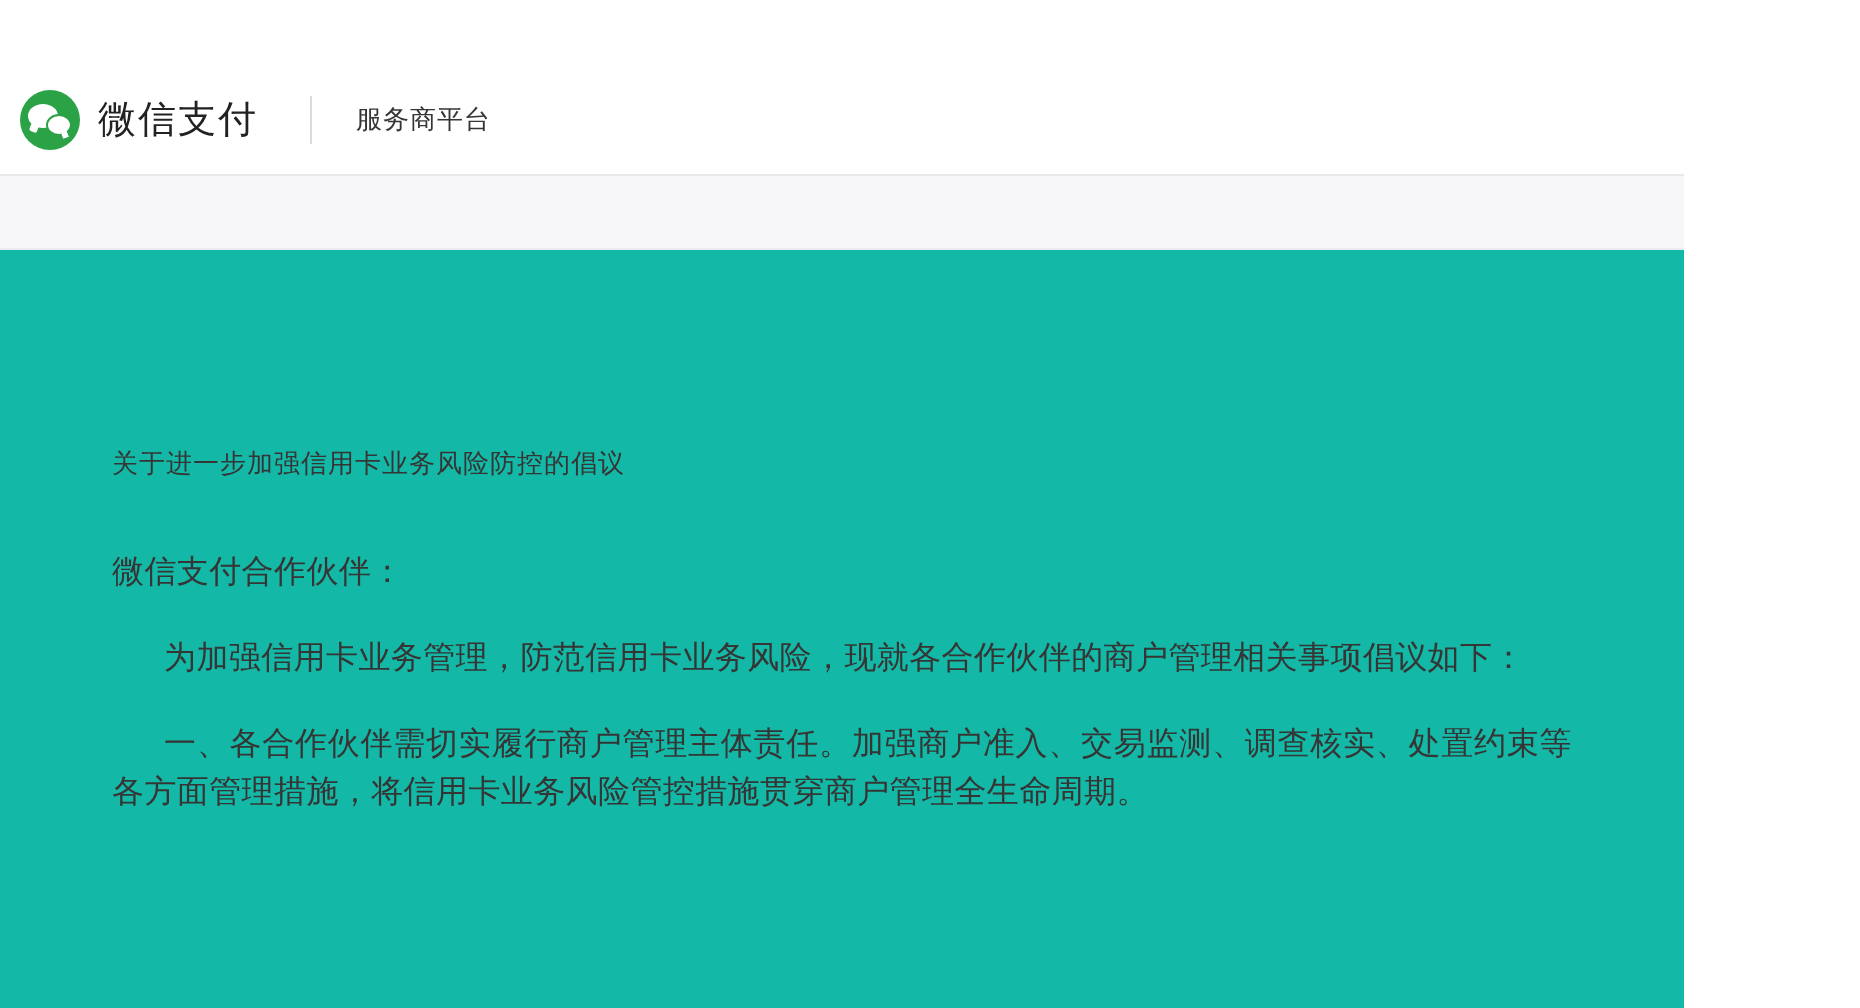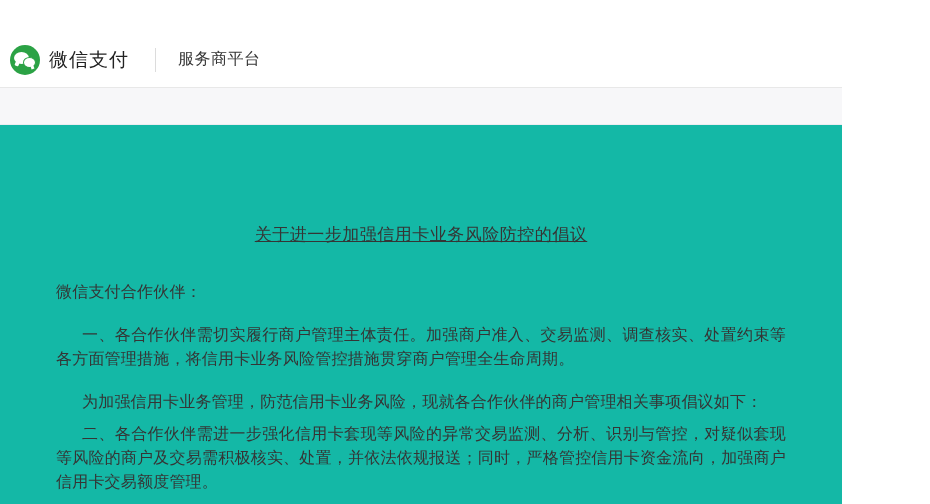--- a/index.html
+++ b/index.html
@@ -90,46 +90,44 @@
     letter-spacing: 1px;
     font-weight: 400;
   }
   .divider-v {
     width: 1px;
     height: 24px;
     background: #dcdcdc;
     margin: 0 22px 0 26px;
   }
   .platform-name {
-    font-size: 16px;
+    font-size: 13px;
     color: #353535;
     letter-spacing: 0.5px;
   }
   .header-rule {
     height: 1px;
     background: #e8e8e8;
     width: 100%;
   }
   .band {
     height: 36px;
     background: #f7f7f9;
     border-bottom: 1px solid #ececf0;
   }
   
   .doc {
     padding: 0 56px;
     box-sizing: border-box;
   }
   .doc-title {
-    text-align: center;
-    font-size: 17px;
+    font-size: 13px;
     color: #353535;
     margin-top: 98px;
     letter-spacing: 0.5px;
-    text-decoration: underline;
   }
   .doc p {
     font-size: 16px;
     line-height: 24px;
     color: #353535;
     margin: 0;
     letter-spacing: 0.2px;
     text-align: justify;
   }
   .salutation {
@@ -161,19 +159,18 @@
     <span class="platform-name">服务商平台</span>
   </div>
   <div class="header-rule"></div>
   <div class="band"></div>
 
   <div class="doc">
     <div class="doc-title">关于进一步加强信用卡业务风险防控的倡议</div>
 
     <p class="salutation">微信支付合作伙伴：</p>
 
+    <p class="para">为加强信用卡业务管理，防范信用卡业务风险，现就各合作伙伴的商户管理相关事项倡议如下：</p>
     <p class="para">一、各合作伙伴需切实履行商户管理主体责任。加强商户准入、交易监测、调查核实、处置约束等各方面管理措施，将信用卡业务风险管控措施贯穿商户管理全生命周期。</p>
-    <p class="para">为加强信用卡业务管理，防范信用卡业务风险，现就各合作伙伴的商户管理相关事项倡议如下：</p>
-    <p class="para-indent2">二、各合作伙伴需进一步强化信用卡套现等风险的异常交易监测、分析、识别与管控，对疑似套现等风险的商户及交易需积极核实、处置，并依法依规报送；同时，严格管控信用卡资金流向，加强商户信用卡交易额度管理。</p>
 
   </div>
 
 </div>
 
 </body></html>

